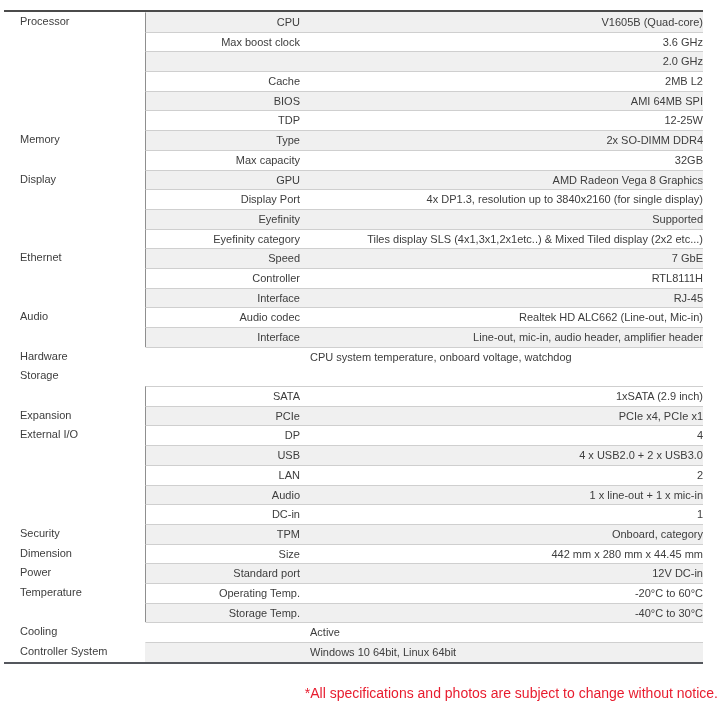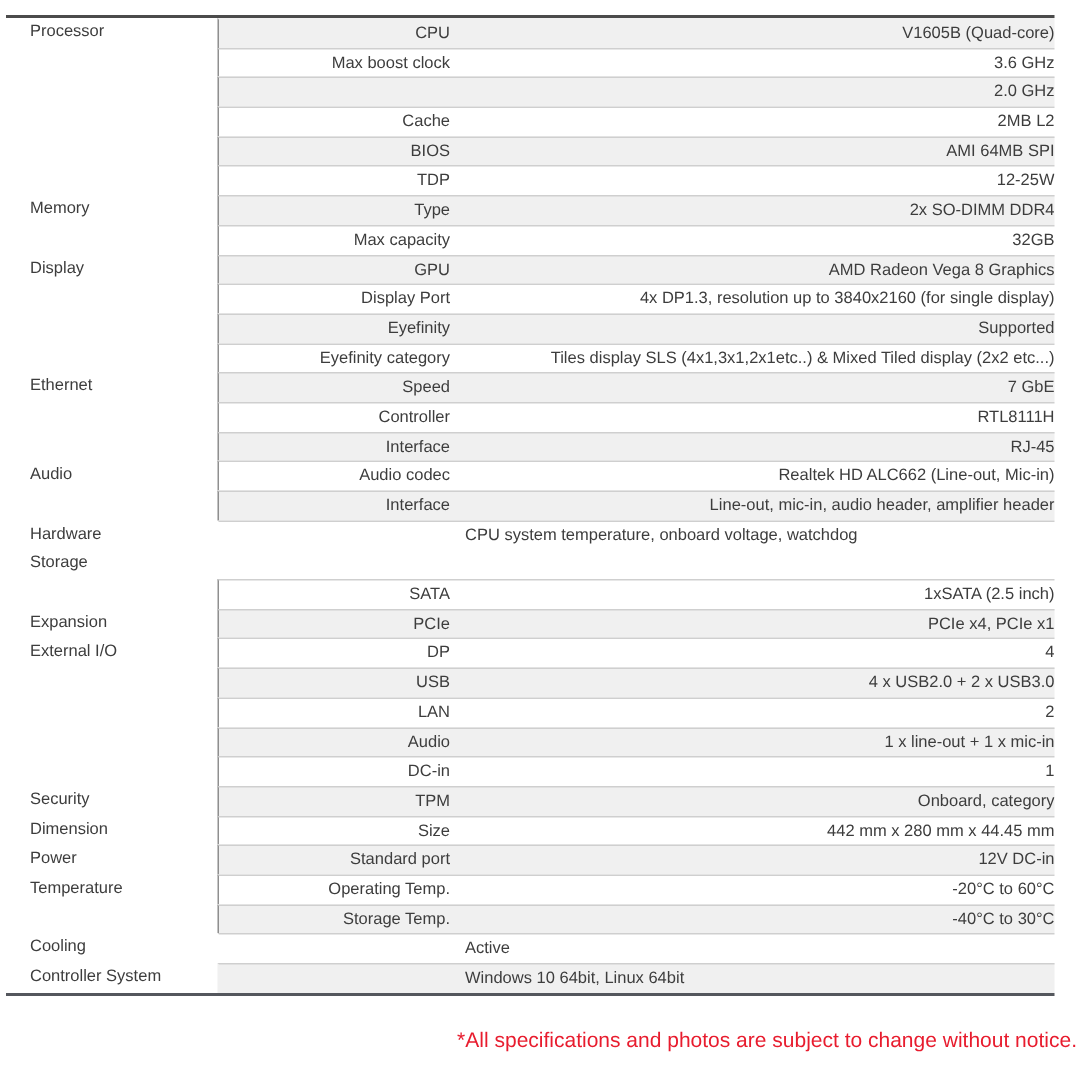--- a/index.html
+++ b/index.html
@@ -209,21 +209,21 @@
   </div>
 
   <div class="row">
     <div class="cat">Storage</div>
   </div>
 
   <div class="row">
     <div class="cat"></div>
     <div class="rest divider">
       <div class="sub">SATA</div>
-      <div class="val">1xSATA (2.5 inch)</div>
+      <div class="val">1xSATA (2.9 inch)</div>
     </div>
   </div>
 
   <div class="row">
     <div class="cat">Expansion</div>
     <div class="rest shaded divider">
       <div class="sub">PCIe</div>
       <div class="val">PCIe x4, PCIe x1</div>
     </div>
   </div>

